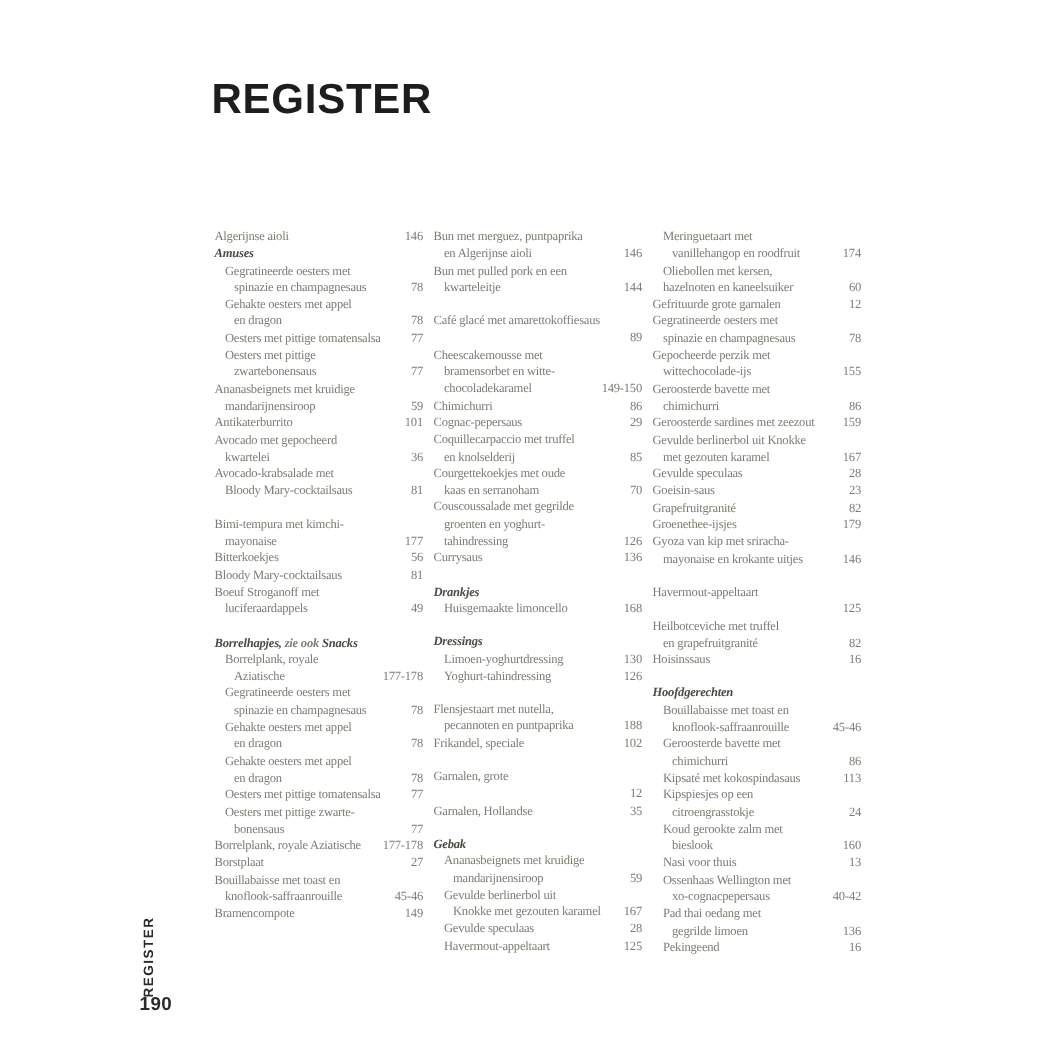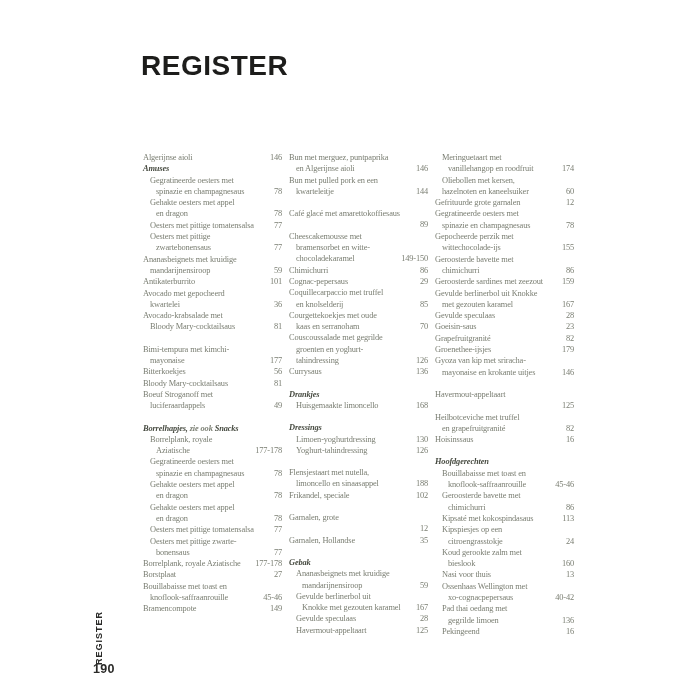--- a/index.html
+++ b/index.html
@@ -277,21 +277,21 @@
         <span class="pg">130</span>
       </div>
       <div class="row i1">
         <span class="txt">Yoghurt-tahindressing</span>
         <span class="pg">126</span>
       </div>
       <div class="row i0 gap">
         <span class="txt">Flensjestaart met nutella,</span>
       </div>
       <div class="row i1">
-        <span class="txt">limoncello en sinaasappel</span>
+        <span class="txt">pecannoten en puntpaprika</span>
         <span class="pg">188</span>
       </div>
       <div class="row i0">
         <span class="txt">Frikandel, speciale</span>
         <span class="pg">102</span>
       </div>
       <div class="row i0 gap">
         <span class="txt">Garnalen, grote</span>
         <span class="pg">12</span>
       </div>

